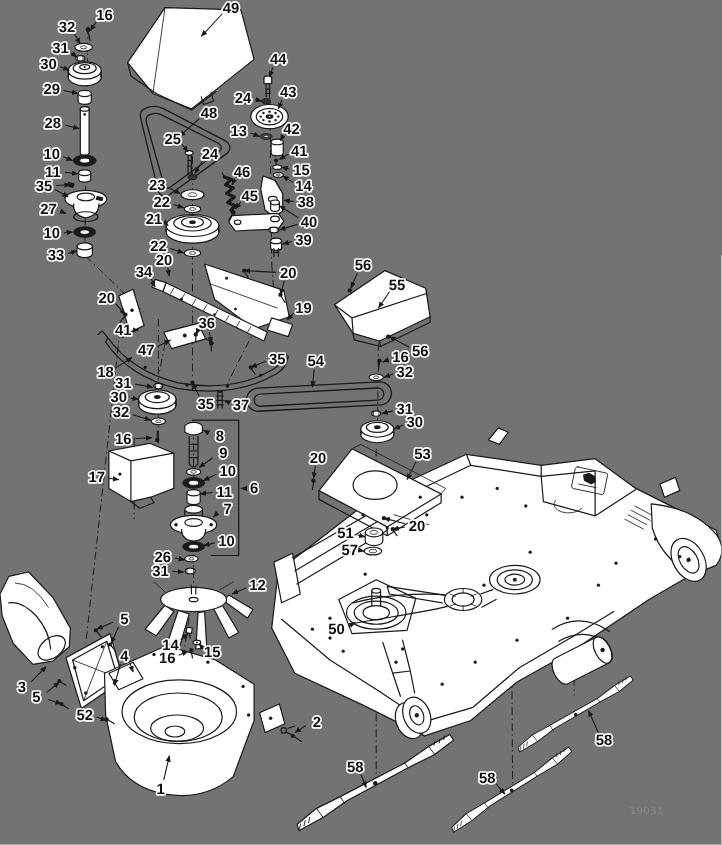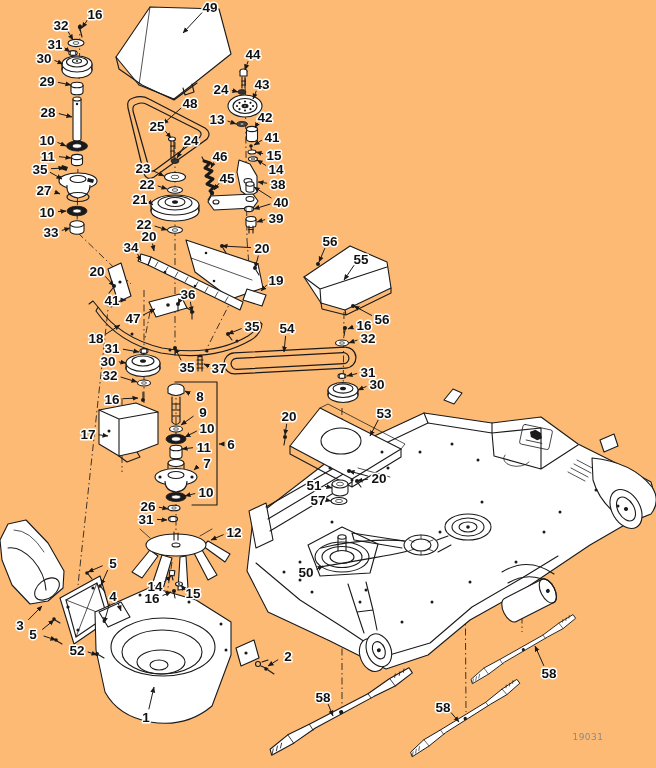--- a/index.html
+++ b/index.html
@@ -1,16 +1,16 @@
 <!DOCTYPE html>
 <html><head>
 <meta charset="utf-8">
 <style>
   html,body{margin:0;padding:0;background:#fff;}
-  .canvas{position:relative;width:656px;height:768px;background:#fdba74;overflow:hidden;}
+  .canvas{position:relative;width:656px;height:768px;background:#737373;overflow:hidden;}
   svg{position:absolute;left:0;top:0;}
   .ln{fill:none;stroke:#1a1a1a;stroke-width:1.1;stroke-linecap:round;stroke-linejoin:round;}
   .thin{stroke-width:0.75;}
   .fw{fill:#ffffff;stroke:#1a1a1a;stroke-width:1.1;stroke-linejoin:round;}
   .fd{fill:#1a1a1a;stroke:none;}
   .fg{fill:#444;stroke:#1a1a1a;stroke-width:0.8;}
   .hole{fill:#fff;stroke:#1a1a1a;stroke-width:0.7;}
   .dash{fill:none;stroke:#1a1a1a;stroke-width:0.85;stroke-dasharray:7 3 1.5 3;}
   .dot{fill:#1a1a1a;stroke:none;}
   .belt{fill:none;stroke:#1a1a1a;stroke-width:1.2;}

